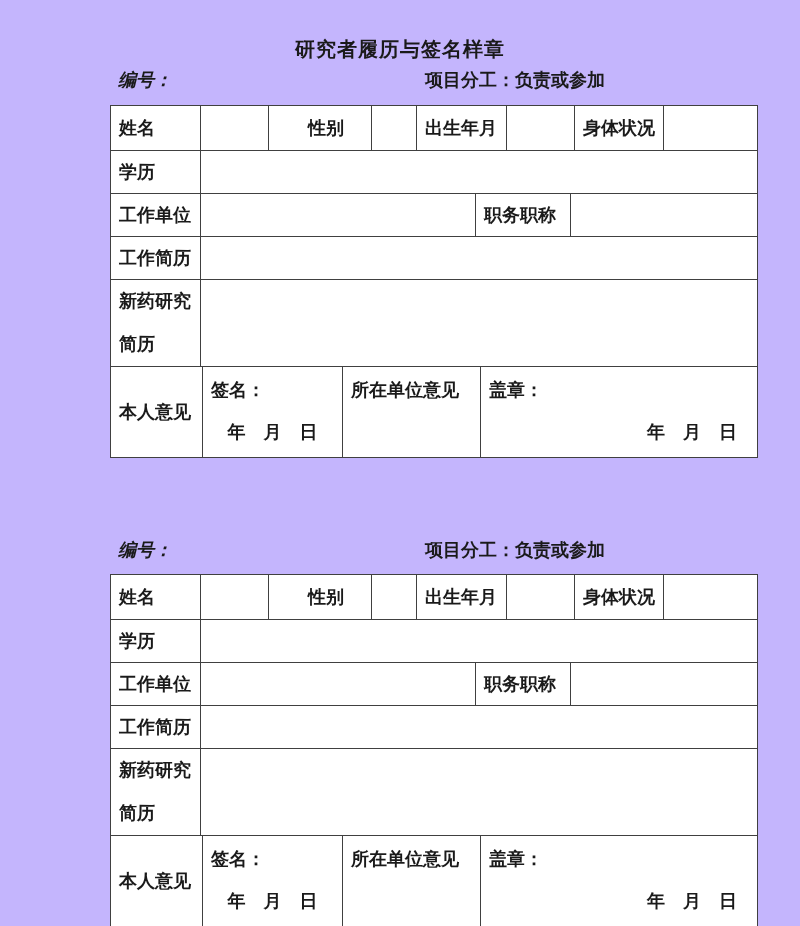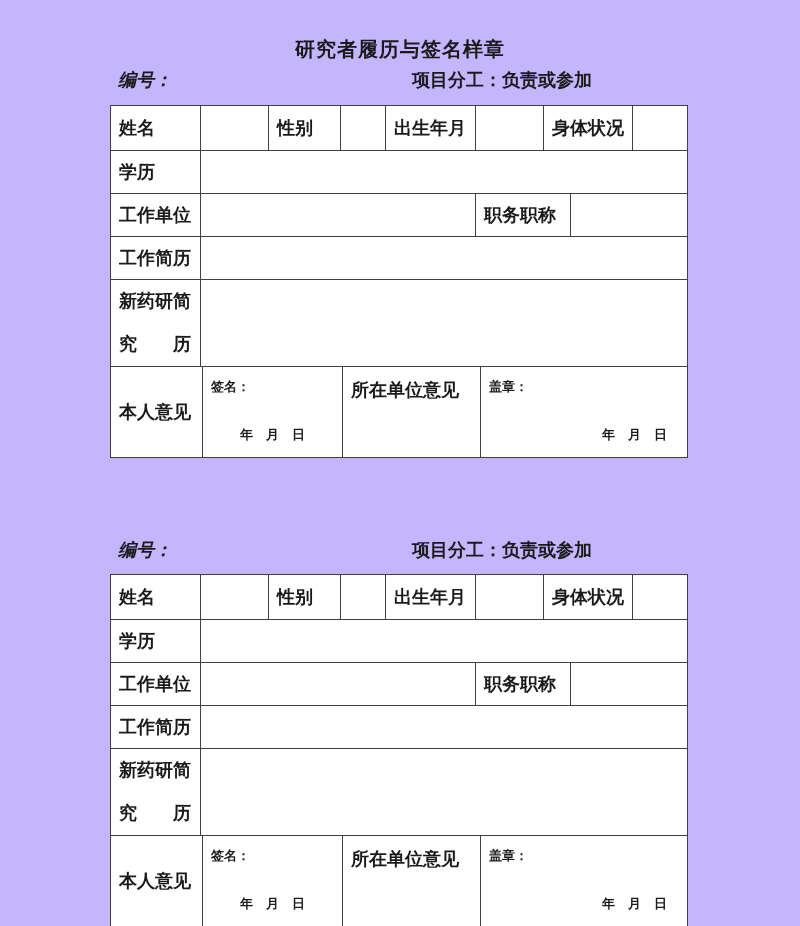--- a/index.html
+++ b/index.html
@@ -11,59 +11,59 @@
   }
   .page { position: relative; width: 800px; height: 926px; background: #c4b5fd; overflow: hidden; }
 
   .doc-title {
     position: absolute; top: 36px; left: 0; width: 100%;
     text-align: center; font-size: 20px; font-weight: bold; letter-spacing: 1px;
   }
 
   .meta-row { position: absolute; left: 110px; width: 578px; height: 24px; font-size: 18px; font-weight: bold; }
   .meta-row .num   { position: absolute; left: 8px;  top: 0; font-style: italic; }
-  .meta-row .assign{ position: absolute; left: 302px; top: 0; }
+  .meta-row .assign{ position: absolute; left: 315px; top: 0; }
   .meta-1 { top: 68px; }
   .meta-2 { top: 538px; }
 
   .ftable {
-    position: absolute; left: 110px; width: 578px;
+    position: absolute; left: 110px; width: 648px;
     border: 1px solid #404040; box-sizing: border-box; background: #ffffff; font-family: Liberation Serif, serif;
   }
   .table-1 { top: 105px; }
   .table-2 { top: 574px; }
 
   .frow { display: flex; border-bottom: 1px solid #404040; }
   .frow:last-child { border-bottom: none; }
   .r1 { height: 44px; }
   .r2, .r3, .r4 { height: 42px; }
   .r5 { height: 86px; }
   .r6 { height: 90px; }
 
   .cell { border-right: 1px solid #404040; box-sizing: border-box; flex: 0 0 auto; }
   .cell.last { border-right: none; flex: 1 1 auto; }
 
   .label {
     display: flex; align-items: center; padding-left: 8px;
     font-size: 18px; font-weight: bold; white-space: nowrap; overflow: hidden;
   }
 
-  .w45 { width: 45px; }  .w68 { width: 68px; }  .w72 { width: 72px; }
+  .w45 { width: 45px; }  .w68 { width: 68px; }  .w72 { width: 72px; margin-left: 31px; }
   .w89 { width: 89px; }  .w90 { width: 90px; }  .w92 { width: 92px; }
   .w95 { width: 95px; text-align: center; }  .w140 { width: 140px; } .w138 { width: 138px; }
   .w275 { width: 275px; }
 
   .two-line {
-    display: flex; flex-direction: row; justify-content: center; align-items: flex-start;
-    line-height: 43px; padding-left: 8px; font-size: 18px; font-weight: bold;
+    display: flex; flex-direction: column; justify-content: center; align-items: flex-start;
+    line-height: 43px; padding-left: 8px; font-size: 18px; font-weight: bold; text-align: right;
   }
 
   .stack {
     display: flex; flex-direction: column; justify-content: space-between;
-    padding: 11px 0 13px 0; font-size: 13px; font-weight: bold;
+    padding: 11px 0 13px 0; font-size: 18px; font-weight: bold;
   }
   .stack .head { padding-left: 8px; }
   .date-center { text-align: center; }
   .date-right  { text-align: right; padding-right: 20px; }
   .top-align { align-items: flex-start; padding-top: 11px; text-align: center; }
 </style>
 </head>
 <body>
 
 <div class="page">

